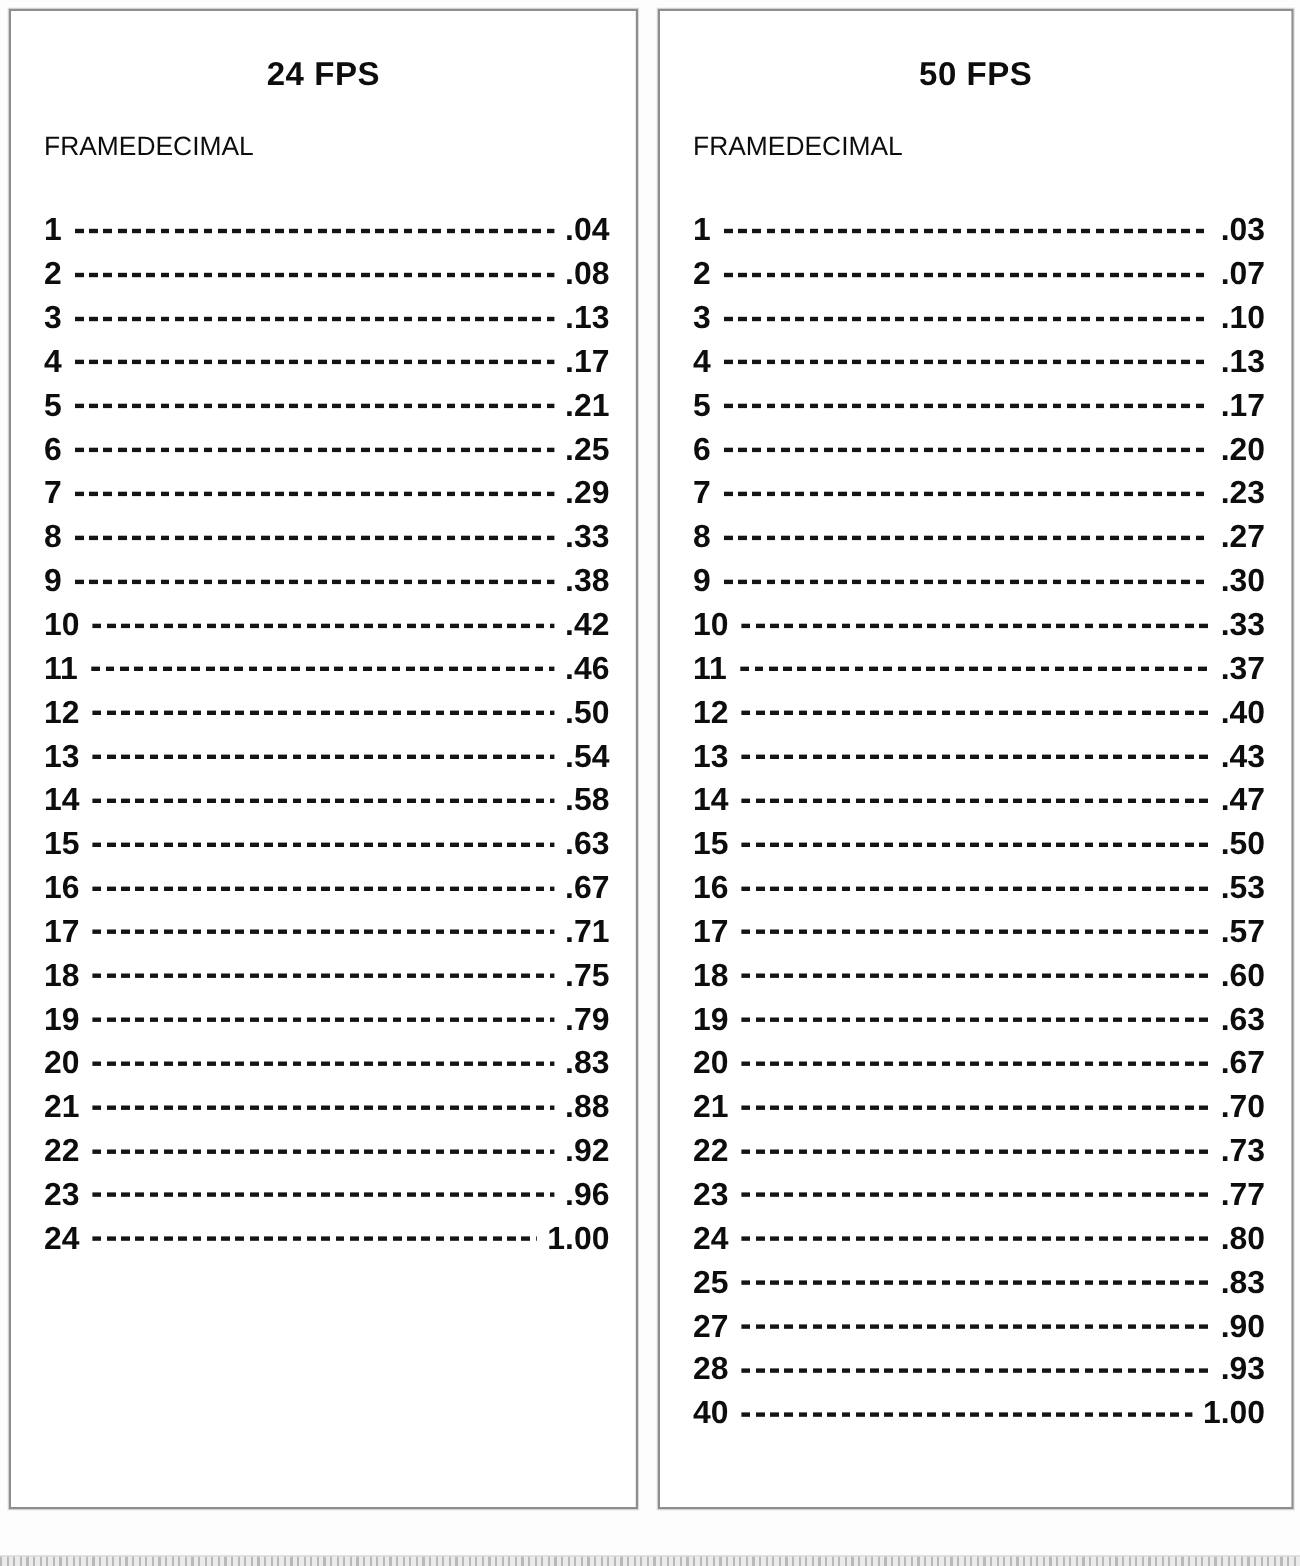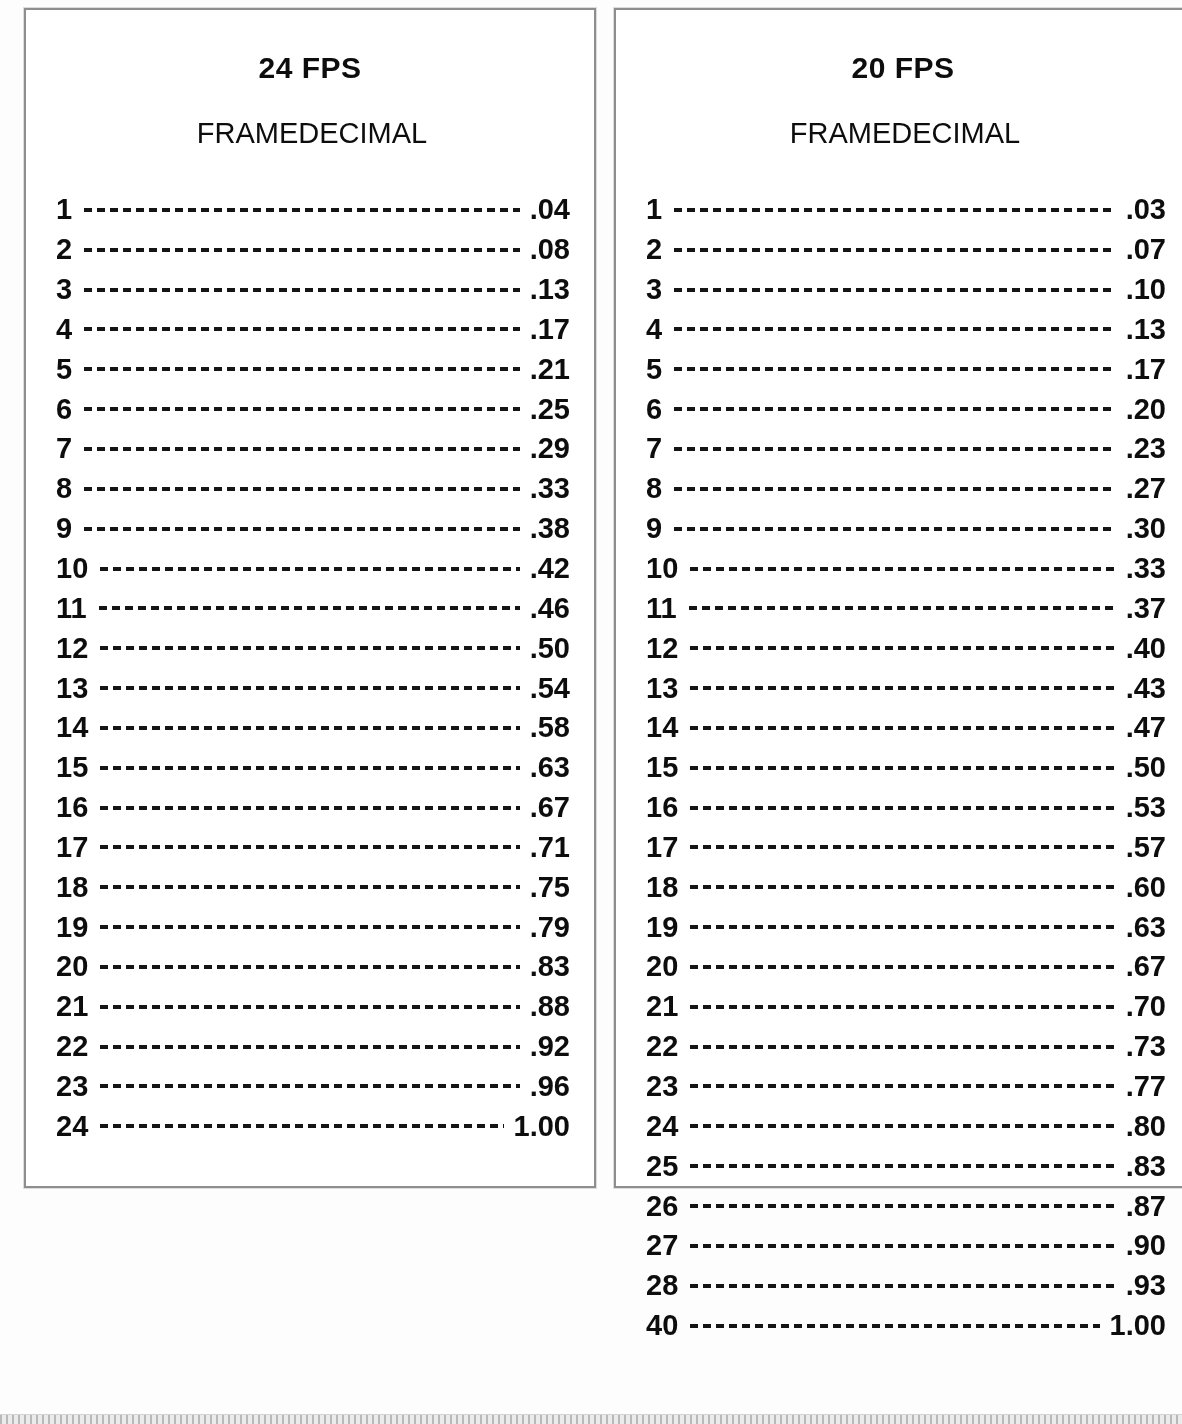--- a/index.html
+++ b/index.html
@@ -11,44 +11,43 @@
     height: 1424px;
     position: relative;
     background: #fdfdfd;
     font-family: "Liberation Sans", "DejaVu Sans", sans-serif;
     color: #0d0d0d;
     overflow: hidden;
   }
   .panel {
     position: absolute;
     top: 8px;
-    height: 1180px;
+    height: 1364px;
     box-sizing: border-box;
     background: #ffffff;
     border: 2px solid #8e8e8e;
     box-shadow: 0 0 0 1px #dcdcdc;
-    margin-left: 16px;
   }
   .panel-left  { left: 8px;   width: 572px; }
   .panel-right { left: 598px; width: 578px; }
 
   .panel-title {
     margin-top: 40px;
     text-align: center;
     font-size: 30px;
     font-weight: bold;
     letter-spacing: 0.5px;
     line-height: 35px;
   }
   .header-row {
     display: flex;
-    justify-content: center;
+    justify-content: flex-start;
     align-items: baseline;
     margin: 32px 26px 0 30px;
-    font-size: 29px;
+    font-size: 24px;
     font-weight: normal;
     line-height: 33px;
   }
   .rows {
     margin: 40px 24px 0 30px;
   }
   .row {
     display: flex;
     align-items: center;
     height: 39.85px;
@@ -207,21 +206,21 @@
       </div>
       <div class="row">
         <span class="frame-num">24</span>
         <span class="leader"></span>
         <span class="decimal-val">1.00</span>
       </div>
     </div>
 </div>
 
 <div class="panel panel-right">
-  <div class="panel-title">20 FPS</div>
+  <div class="panel-title">50 FPS</div>
   <div class="header-row">
     <span>FRAME</span>
     <span>DECIMAL</span>
   </div>
   <div class="rows">
       <div class="row">
         <span class="frame-num">1</span>
         <span class="leader"></span>
         <span class="decimal-val">.03</span>
       </div>
@@ -339,25 +338,20 @@
         <span class="frame-num">24</span>
         <span class="leader"></span>
         <span class="decimal-val">.80</span>
       </div>
       <div class="row">
         <span class="frame-num">25</span>
         <span class="leader"></span>
         <span class="decimal-val">.83</span>
       </div>
       <div class="row">
-        <span class="frame-num">26</span>
-        <span class="leader"></span>
-        <span class="decimal-val">.87</span>
-      </div>
-      <div class="row">
         <span class="frame-num">27</span>
         <span class="leader"></span>
         <span class="decimal-val">.90</span>
       </div>
       <div class="row">
         <span class="frame-num">28</span>
         <span class="leader"></span>
         <span class="decimal-val">.93</span>
       </div>
       <div class="row">

